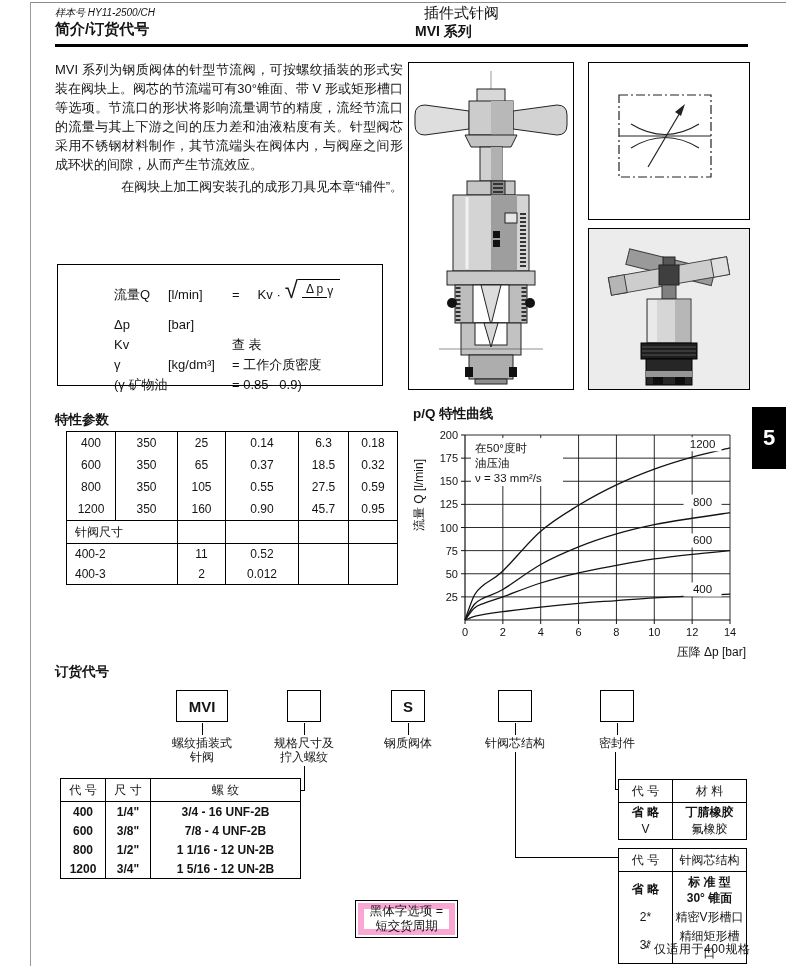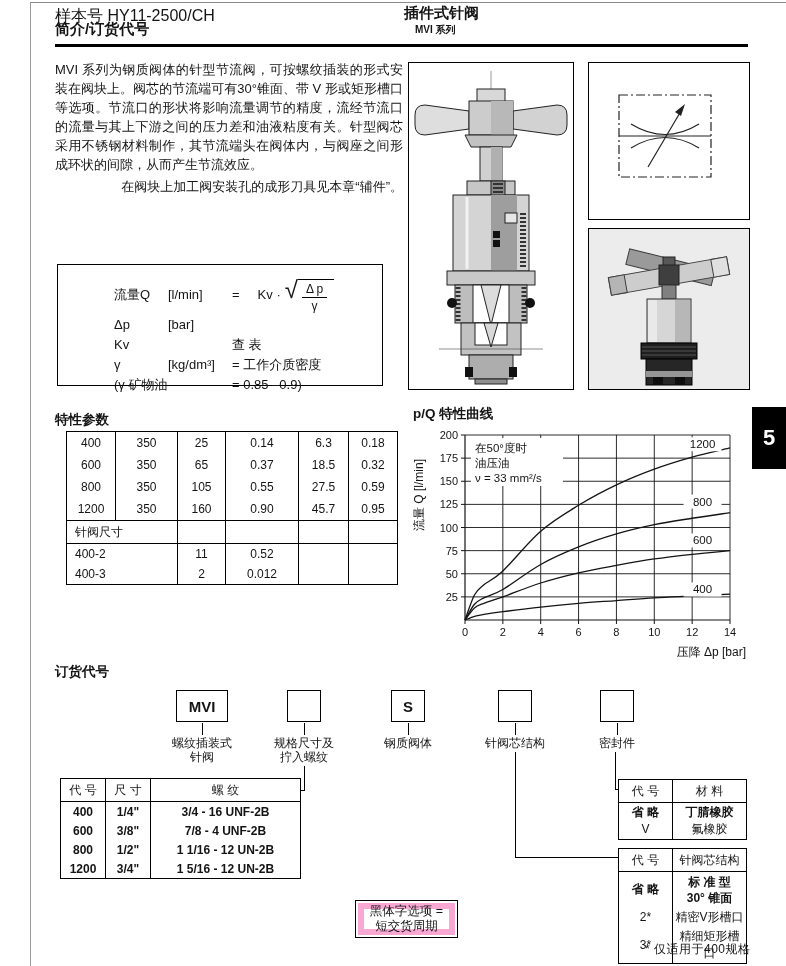--- a/index.html
+++ b/index.html
@@ -4,39 +4,39 @@
 <style>
   html,body{margin:0;padding:0;background:#fff;}
   .page{position:relative;width:786px;height:966px;background:#ffffff;
         font-family:"Liberation Sans","DejaVu Sans",sans-serif;color:#141414;overflow:hidden;}
   .abs{position:absolute;}
   .b{font-weight:bold;}
   
   .edge-top{left:30px;top:2px;width:756px;height:1px;background:#8a8a8a;}
   .edge-left{left:30px;top:2px;width:1px;height:964px;background:#9a9a9a;}
   
-  .doc-no{left:55px;top:6px;font-size:16px;}
+  .doc-no{left:55px;top:6px;font-size:10px;font-style:italic;}
   .section-title{left:55px;top:20px;font-size:15px;font-weight:bold;}
-  .product-title{left:404px;top:4px;font-size:15px;font-weight:bold;}
-  .series-title{left:415px;top:23px;font-size:10px;font-weight:bold;}
+  .product-title{left:424px;top:4px;font-size:15px;font-weight:normal;}
+  .series-title{left:415px;top:23px;font-size:14px;font-weight:bold;}
   .head-rule{left:55px;top:44px;width:693px;height:3px;background:#000;}
   
   .intro{left:55px;top:60px;width:348px;font-size:13px;line-height:19px;text-align:justify;}
   .intro2{left:55px;top:177px;width:348px;font-size:13px;line-height:19px;text-align:right;}
   
   .formula-box{left:57px;top:264px;width:326px;height:122px;border:1px solid #000;
                padding:10px 0 0 56px;box-sizing:border-box;font-size:13px;}
   .f-row{display:flex;line-height:20px;align-items:flex-start;}
   .f-term{width:54px;}
   .f-term-wide{width:118px;}
   .f-unit{width:64px;}
   .sqrt{display:inline-flex;align-items:flex-start;margin-left:4px;}
   .sqrt-sign{font-size:24px;line-height:30px;}
   .sqrt-body{border-top:1.2px solid #000;display:inline-block;padding:2px 7px 0 4px;margin-top:4px;}
-  .frac{display:flex;flex-direction:column;align-items:center;font-size:12px;line-height:14px;}
+  .frac{display:flex;flex-direction:row;align-items:center;font-size:12px;line-height:14px;}
   .frac-top{border-bottom:1px solid #000;padding:0 4px 1px;}
   .frac-bot{padding-top:1px;}
   
   .h-params{left:55px;top:411px;font-size:13.5px;font-weight:bold;}
   .h-chart{left:413px;top:405px;font-size:13.5px;font-weight:bold;}
   .h-order{left:55px;top:663px;font-size:13.5px;font-weight:bold;}
   
   .params-table{left:66px;top:431px;border-collapse:collapse;font-size:12px;line-height:14px;
                 border:1.2px solid #000;table-layout:fixed;}
   .params-table th,.params-table td{border-left:1px solid #000;border-right:1px solid #000;

